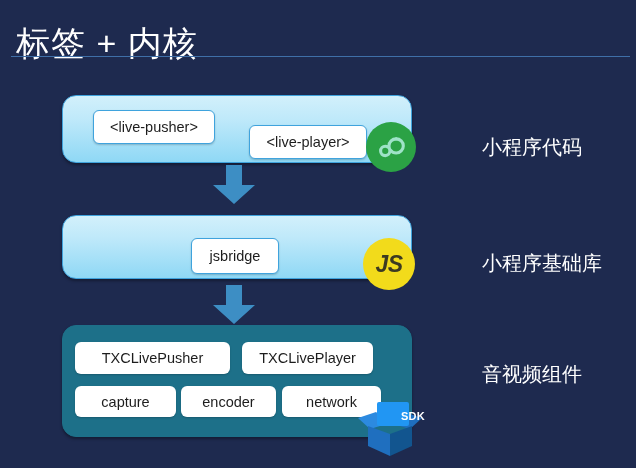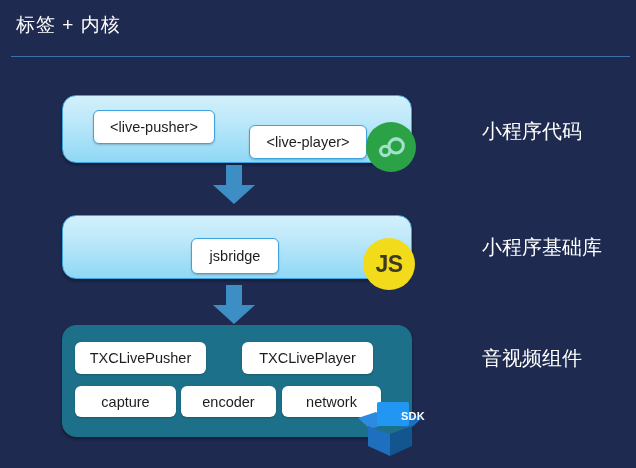--- a/index.html
+++ b/index.html
@@ -17,22 +17,22 @@
   #slide {
     position: absolute;
     inset: 0;
     background: #1e2a4f;
   }
 
   
   #slide-title {
     position: absolute;
     left: 16px;
-    top: 12px;
-    font-size: 19px;
+    top: 21px;
+    font-size: 34px;
     color: #ffffff;
     letter-spacing: 1px;
     white-space: nowrap;
   }
   #title-divider {
     position: absolute;
     left: 11px;
     top: 56px;
     width: 619px;
     height: 1px;
@@ -74,21 +74,21 @@
     font-size: 14.5px;
     white-space: nowrap;
     box-shadow: 0 1px 2px rgba(0,0,0,0.2);
   }
   .tag-bordered { border: 1px solid #3fa3dd; }
 
   #tag-live-pusher { left: 30px; top: 14px; width: 120px; height: 32px; }
   #tag-live-player { left: 186px; top: 14px; width: 116px; height: 32px; margin-top: 15px; }
   #tag-jsbridge    { left: 128px; top: 14px; width: 86px;  height: 34px; margin-top: 8px; }
 
-  #tag-txclivepusher { left: 12px;  top: 16px; width: 131px; height: 32px; }
+  #tag-txclivepusher { left: 12px;  top: 16px; width: 155px; height: 32px; }
   #tag-txcliveplayer { left: 179px; top: 16px; width: 131px; height: 32px; }
   #tag-capture { left: 12px;  top: 60px; width: 101px; height: 31px; }
   #tag-encoder { left: 118px; top: 60px; width: 95px;  height: 31px; }
   #tag-network { left: 219px; top: 60px; width: 99px;  height: 31px; }
 
   
   .arrow {
     position: absolute;
     left: 211px;
     width: 46px;
@@ -109,20 +109,21 @@
     left: 366px; top: 122px; width: 50px; height: 50px;
     background: #2ba245;
   }
   #badge-js {
     left: 363px; top: 238px; width: 52px; height: 52px;
     background: #f2db1b;
     color: #3c3a22;
     font-size: 23px;
     font-weight: bold;
     letter-spacing: -0.5px;
+    font-style: italic;
   }
   #badge-sdk {
     position: absolute;
     left: 356px; top: 396px; width: 68px; height: 62px;
   }
   #badge-sdk .sdk-label {
     position: absolute;
     left: 21px; top: 9px;
     width: 32px; height: 22px;
     display: flex; align-items: center; justify-content: center;
@@ -134,20 +135,21 @@
     margin-left: 20px;
   }
 
   
   .side-label {
     position: absolute;
     left: 482px;
     font-size: 20px;
     color: #ffffff;
     white-space: nowrap;
+    margin-top: 16px;
   }
   #side-label-0 { top: 118px; }
   #side-label-1 { top: 234px; }
   #side-label-2 { top: 345px; }
 </style>
 </head>
 <body>
 
 <div id="slide">
 

